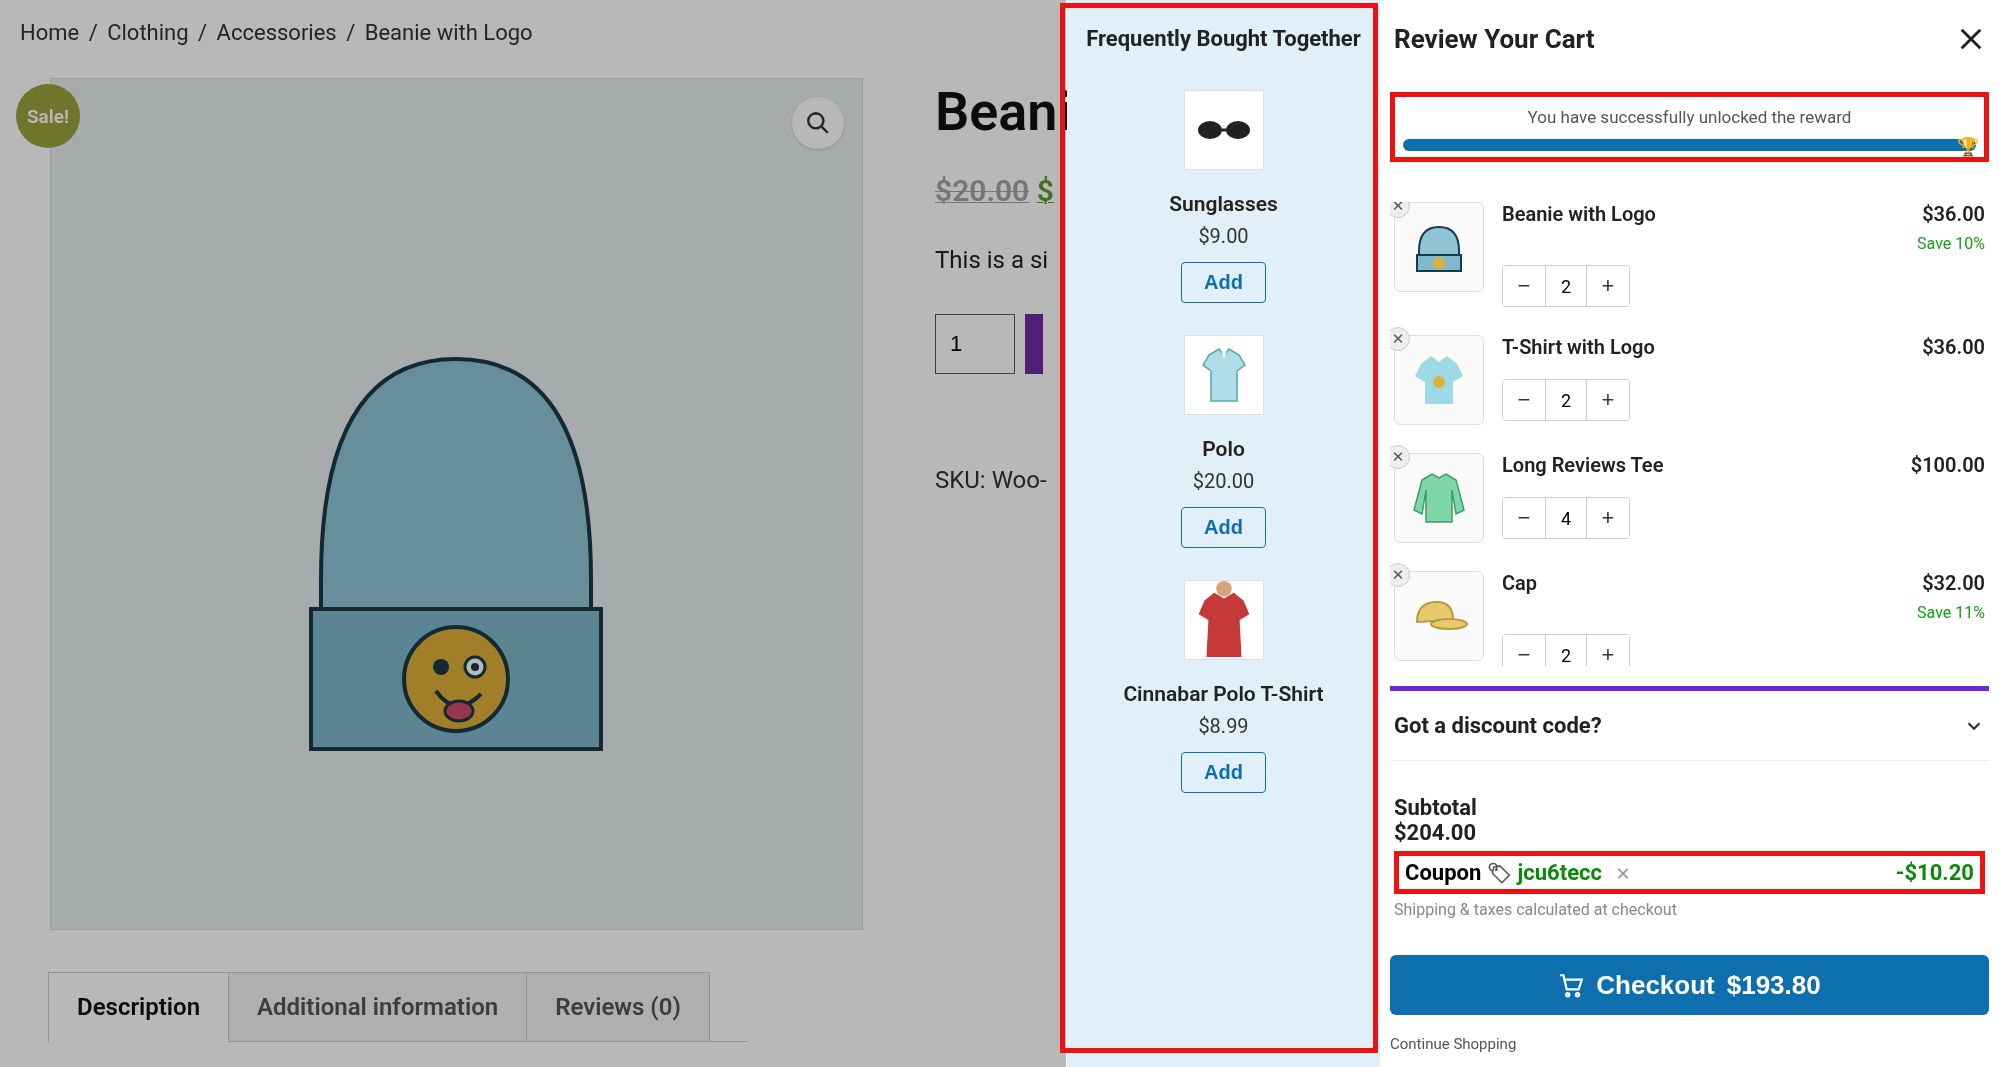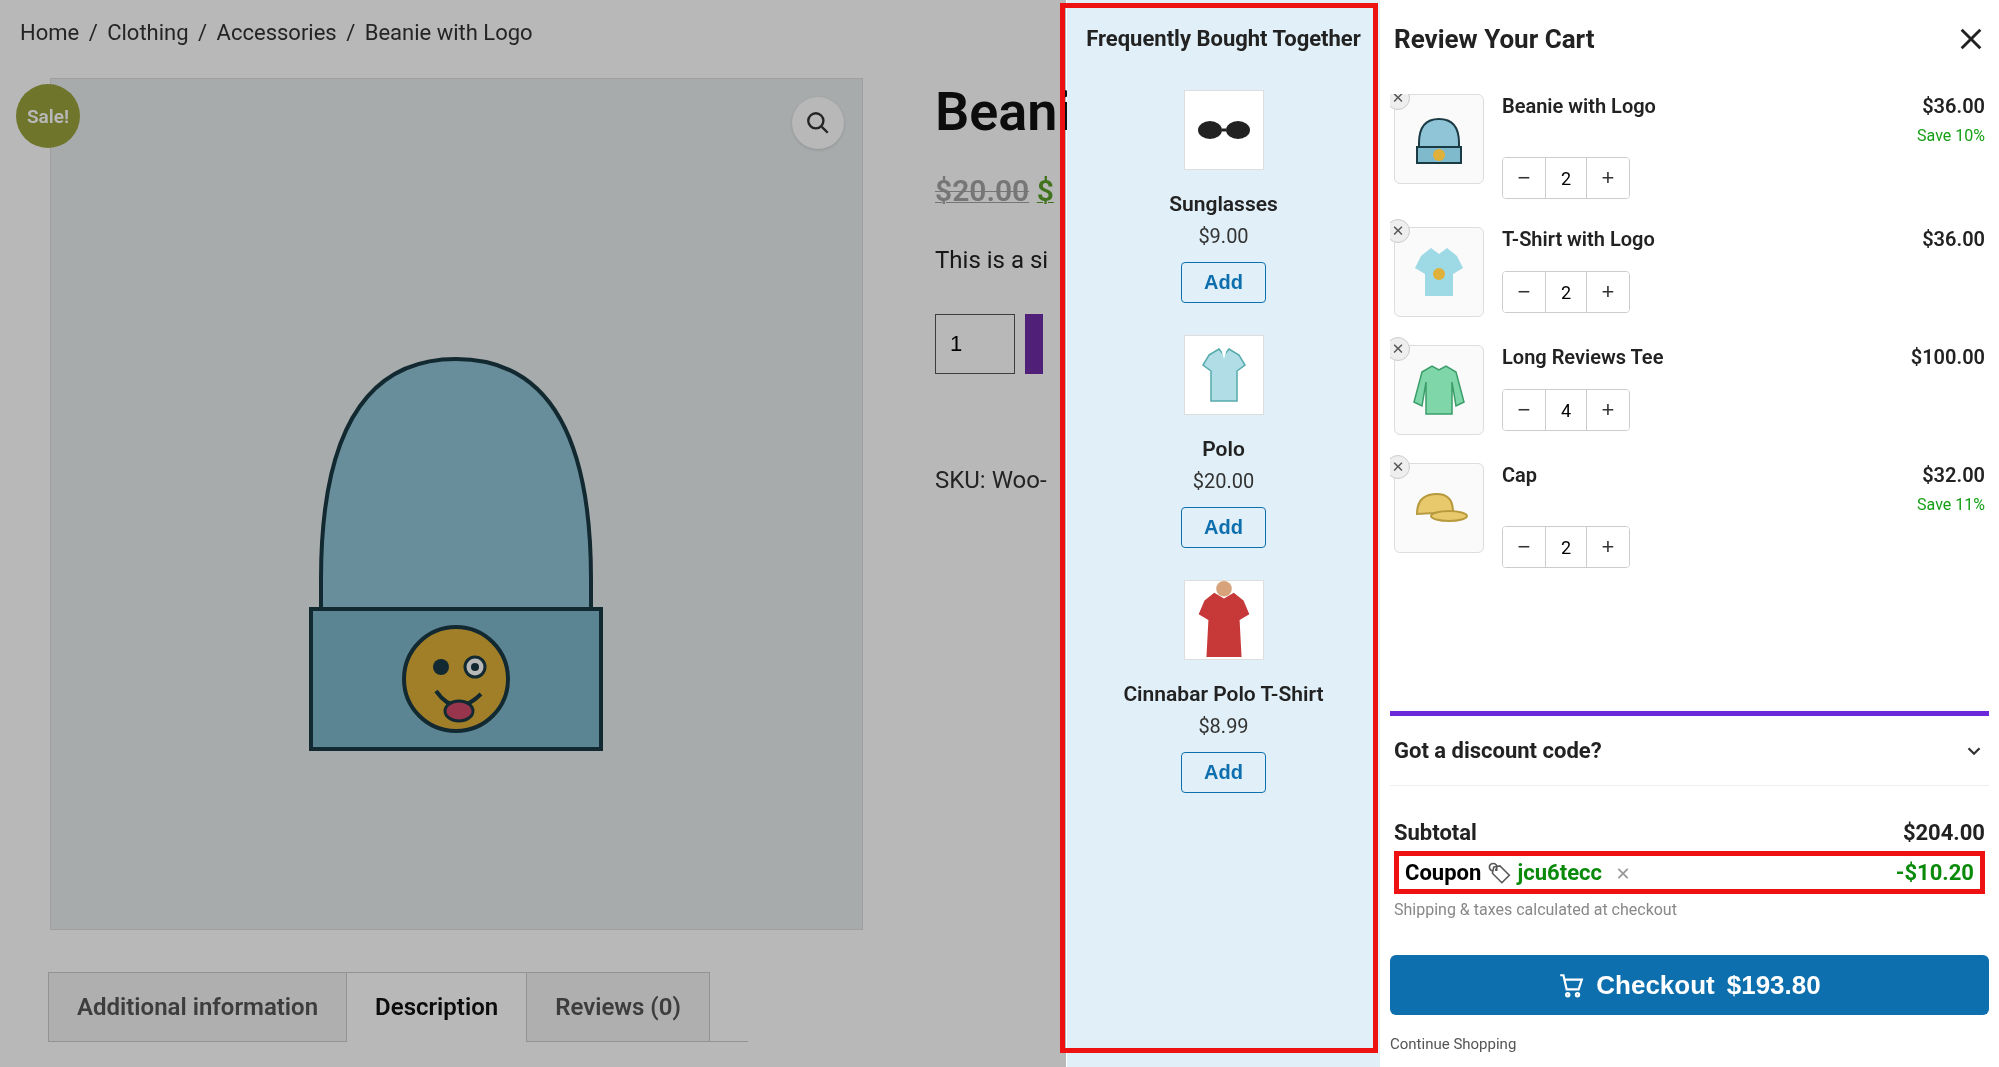--- a/index.html
+++ b/index.html
@@ -62,21 +62,21 @@
 .ci-price { font-size:20px; font-weight:600; color:#222; }
 .ci-save { font-size:16px; color:#15a015; margin-top:8px; }
 .qty-ctrl { display:inline-flex; border:1px solid #ccc; border-radius:4px; margin-top:12px; overflow:hidden; }
 .qty-ctrl button { width:42px; height:40px; background:#fff; border:none; font-size:22px; cursor:pointer; color:#333; }
 .qty-ctrl .sep { border-left:1px solid #ccc; border-right:1px solid #ccc; width:42px; height:40px; display:flex; align-items:center; justify-content:center; font-size:18px; }
 
 .discount-row { display:flex; justify-content:space-between; align-items:center; padding:22px 4px; border-top:5px solid #6d28d9; border-bottom:1px solid #eee; }
 .discount-row span { font-size:22px; font-weight:700; color:#222; }
 
 .totals { padding:14px 4px 0; }
-.t-row { display:flex; justify-content:space-between; font-size:22px; font-weight:700; color:#222; margin-bottom:6px; }
+.t-row { display:flex; justify-content:space-between; font-size:22px; font-weight:700; color:#222; margin-bottom:6px;flex-direction:column; }
 .coupon-row { border:5px solid #e11; display:flex; justify-content:space-between; align-items:center; padding:4px 6px; font-size:22px; font-weight:700; }
 .coupon-code { color:#0a8a0a; }
 .coupon-amt { color:#0a8a0a; }
 .coupon-x { color:#999; font-size:18px; margin-left:8px; cursor:pointer; font-weight:400; }
 .ship-note { font-size:16px; color:#888; margin-top:6px; }
 
 .checkout-btn { margin-top:16px; width:100%; height:60px; background:#0d6fad; color:#fff; border:none; border-radius:6px; font-size:26px; font-weight:600; display:flex; align-items:center; justify-content:center; gap:12px; cursor:pointer; }
 .continue { text-align:left; font-size:15px; color:#555; cursor:pointer; }
 </style>
 </head>
@@ -120,22 +120,22 @@
     <div class="prod-desc">This is a si</div>
     <div class="qty-row">
       <input class="qty-input" value="1" style="">
       <div class="btn-purple"></div>
     </div>
     <div class="sku">SKU: Woo-</div>
   </div>
 
   <div class="tabs-wrap">
     <div class="tabs">
+      <div class="tab active">Description</div>
       <div class="tab">Additional information</div>
-      <div class="tab active">Description</div>
       <div class="tab">Reviews (0)</div>
     </div>
   </div>
 </div>
 
 <div class="page-bg"></div>
 
 <div class="fbt-panel">
   <div class="fbt-title">Frequently Bought Together</div>
 
@@ -183,20 +183,25 @@
   <div class="cart-header">
     <div class="cart-title">Review Your Cart</div>
     <div class="close-btn">
       <svg viewBox="0 0 24 24" stroke="#222" stroke-width="2.5">
           <line x1="4" y1="4" x2="20" y2="20"></line>
           <line x1="20" y1="4" x2="4" y2="20"></line>
         </svg>
     </div>
   </div>
 
+  <div class="reward-box">
+    <div class="reward-text">You have successfully unlocked the reward</div>
+    <div class="progress-track"></div>
+    <span class="trophy">🏆</span>
+  </div>
 
   <div class="cart-items">
 
     <div class="cart-row">
       <div class="ci-thumb-wrap">
         <div class="ci-remove">✕</div>
         <div class="ci-thumb">
           <svg width="60" height="60" viewBox="0 0 60 60">
               <path d="M 10 34 Q 10 10 30 10 Q 50 10 50 34 L 50 40 L 10 40 Z" fill="#8fc5d6" stroke="#1a3a44" stroke-width="2"></path>
               <rect x="8" y="38" width="44" height="16" fill="#7fb9cc" stroke="#1a3a44" stroke-width="2"></rect>

